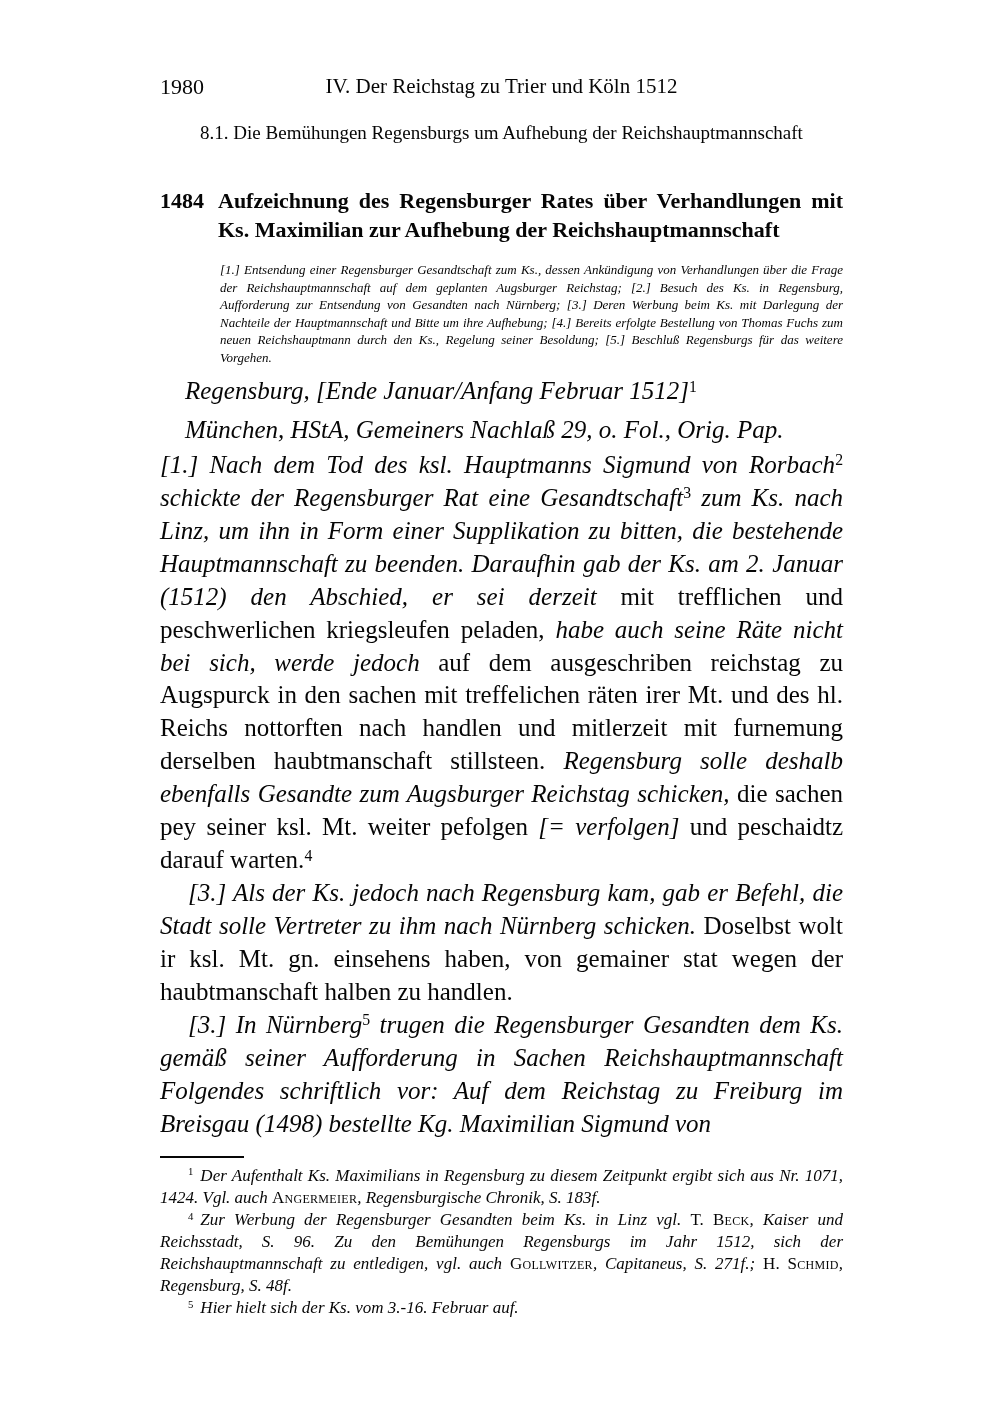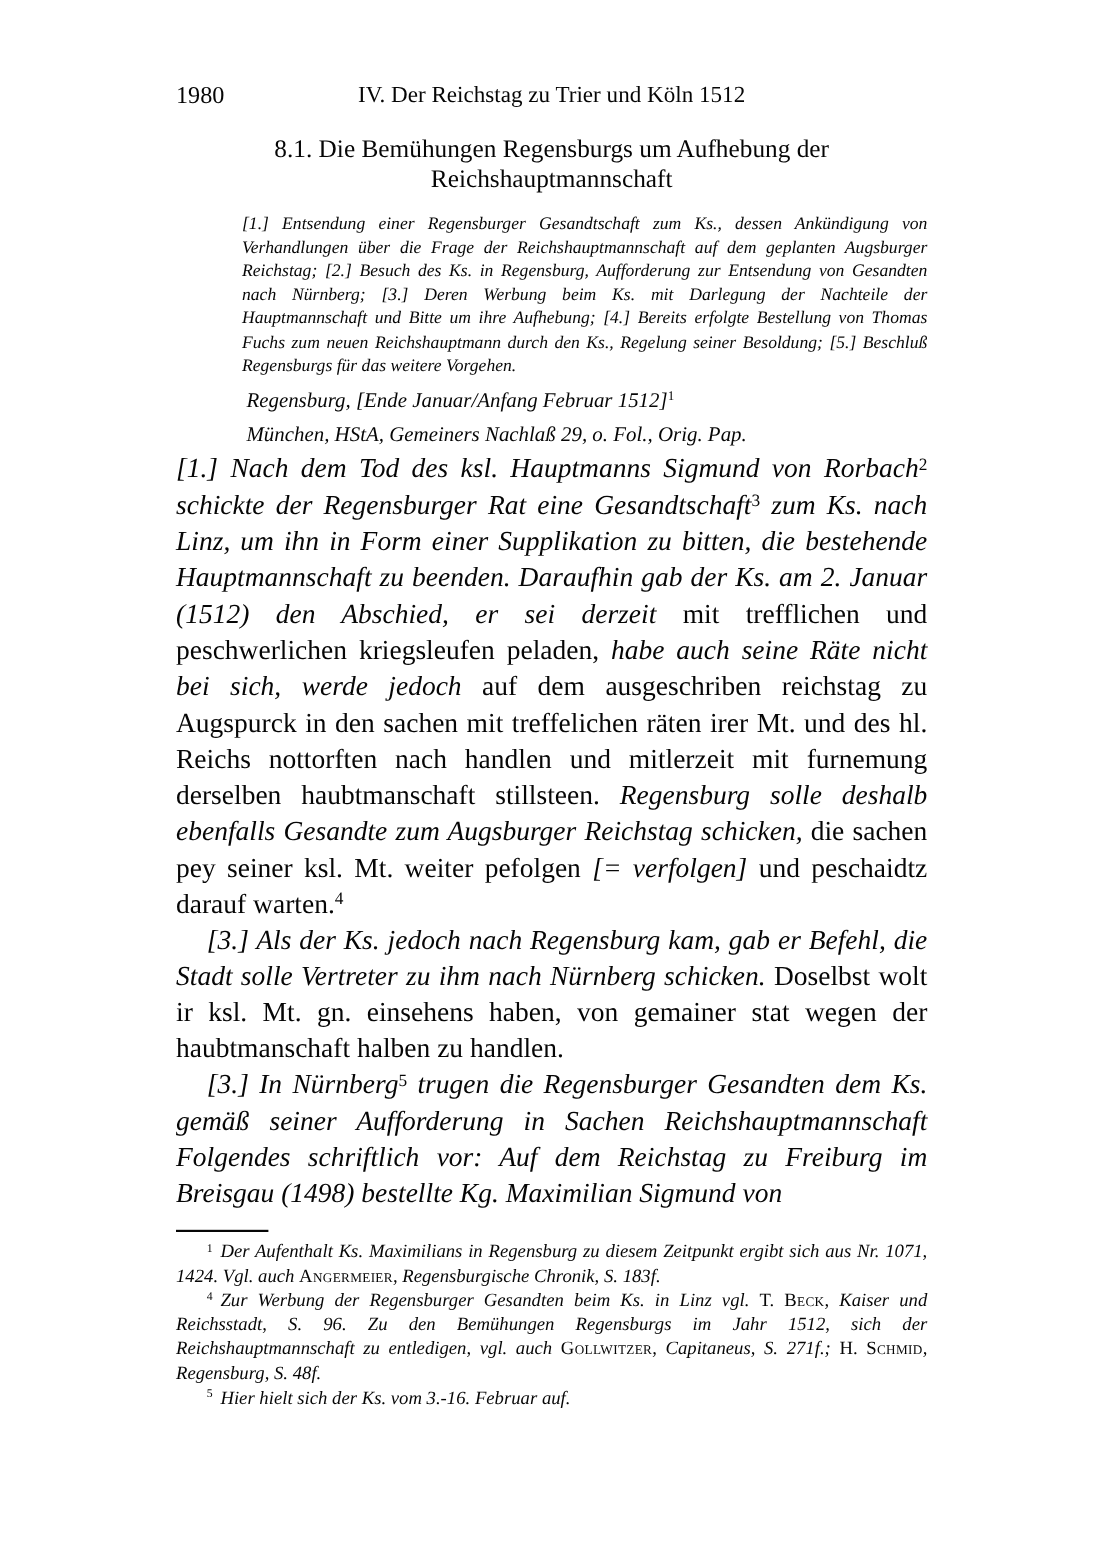--- a/index.html
+++ b/index.html
@@ -22,46 +22,46 @@
     text-align: center;
     height: 26px;
   }
   .page-num {
     position: absolute; left: 0; top: 0;
     font-size: 22px;
   }
   .section-heading {
     margin: 22px auto 0 auto;
     max-width: 655px;
-    font-size: 23px;
+    font-size: 19px;
     font-weight: normal;
     text-align: center;
     line-height: 1.18;
   }
   .entry-heading {
     display: flex;
     margin-top: 42px;
     font-weight: bold;
     font-size: 22px;
     line-height: 1.32;
   }
   .entry-number { flex: none; width: 58px; }
   .entry-title { flex: 1; text-align: justify; }
   .summary {
     margin: 17px 0 0 60px;
     font-style: italic;
-    font-size: 16px;
+    font-size: 13px;
     line-height: 1.345;
     text-align: justify;
     hyphens: auto;
   }
   .date-line, .source-line {
-    margin: 9px 0 0 64px;
+    margin: 9px 0 0 25px;
     font-style: italic;
-    font-size: 19px;
+    font-size: 25px;
     line-height: 1.25;
   }
   .source-line { margin-top: 7px; }
   .body-text {
     margin-top: 4px;
     font-size: 25px;
     line-height: 1.318;
     text-align: justify;
     hyphens: auto;
   }
@@ -98,20 +98,24 @@
 
 <div class="page">
 
   <header class="page-header">
     <span class="page-num">1980</span>
     <span class="running-head">IV. Der Reichstag zu Trier und Köln 1512</span>
   </header>
 
   <h1 class="section-heading">8.1. Die Bemühungen Regensburgs um Aufhebung der Reichshauptmannschaft</h1>
 
+  <div class="entry-heading">
+    <span class="entry-number">1484</span>
+    <span class="entry-title">Aufzeichnung des Regensburger Rates über Verhandlungen mit Ks. Maximilian zur Aufhebung der Reichshauptmannschaft</span>
+  </div>
 
   <div class="summary"><span class="seg-i">[1.] Entsendung einer Regensburger Gesandtschaft zum Ks., dessen Ankündigung von Verhandlungen über die Frage der Reichshauptmannschaft auf dem geplanten Augsburger Reichstag; [2.] Besuch des Ks. in Regensburg, Aufforderung zur Entsendung von Gesandten nach Nürnberg; [3.] Deren Werbung beim Ks. mit Darlegung der Nachteile der Hauptmannschaft und Bitte um ihre Aufhebung; [4.] Bereits erfolgte Bestellung von Thomas Fuchs zum neuen Reichshauptmann durch den Ks., Regelung seiner Besoldung; [5.] Beschluß Regensburgs für das weitere Vorgehen.</span></div>
 
   <div class="date-line"><span class="seg-i">Regensburg, [Ende Januar/Anfang Februar 1512]</span><sup class="seg-sup">1</sup></div>
 
   <div class="source-line"><span class="seg-i">München, HStA, Gemeiners Nachlaß 29, o. Fol., Orig. Pap.</span></div>
 
   <div class="body-text">
       <p class="body-para"><span class="seg-i">[1.] Nach dem Tod des ksl. Hauptmanns Sigmund von Rorbach</span><sup class="seg-sup">2</sup><span class="seg-i"> schickte der Regensburger Rat eine Gesandtschaft</span><sup class="seg-sup">3</sup><span class="seg-i"> zum Ks. nach Linz, um ihn in Form einer Supplikation zu bitten, die bestehende Hauptmannschaft zu beenden. Daraufhin gab der Ks. am 2. Januar (1512) den Abschied, er sei derzeit </span><span class="seg-r">mit trefflichen und peschwerlichen kriegsleufen peladen, </span><span class="seg-i">habe auch seine Räte nicht bei sich, werde jedoch </span><span class="seg-r">auf dem ausgeschriben reichstag zu Augspurck in den sachen mit treffelichen räten irer Mt. und des hl. Reichs nottorften nach handlen und mitlerzeit mit furnemung derselben haubtmanschaft stillsteen. </span><span class="seg-i">Regensburg solle deshalb ebenfalls Gesandte zum Augsburger Reichstag schicken,</span><span class="seg-r"> die sachen pey seiner ksl. Mt. weiter pefolgen </span><span class="seg-i">[= verfolgen]</span><span class="seg-r"> und peschaidtz darauf warten.</span><sup class="seg-sup">4</sup></p>
       <p class="body-para indent"><span class="seg-i">[3.] Als der Ks. jedoch nach Regensburg kam, gab er Befehl, die Stadt solle Vertreter zu ihm nach Nürnberg schicken. </span><span class="seg-r">Doselbst wolt ir ksl. Mt. gn. einsehens haben, von gemainer stat wegen der haubtmanschaft halben zu handlen.</span></p>

